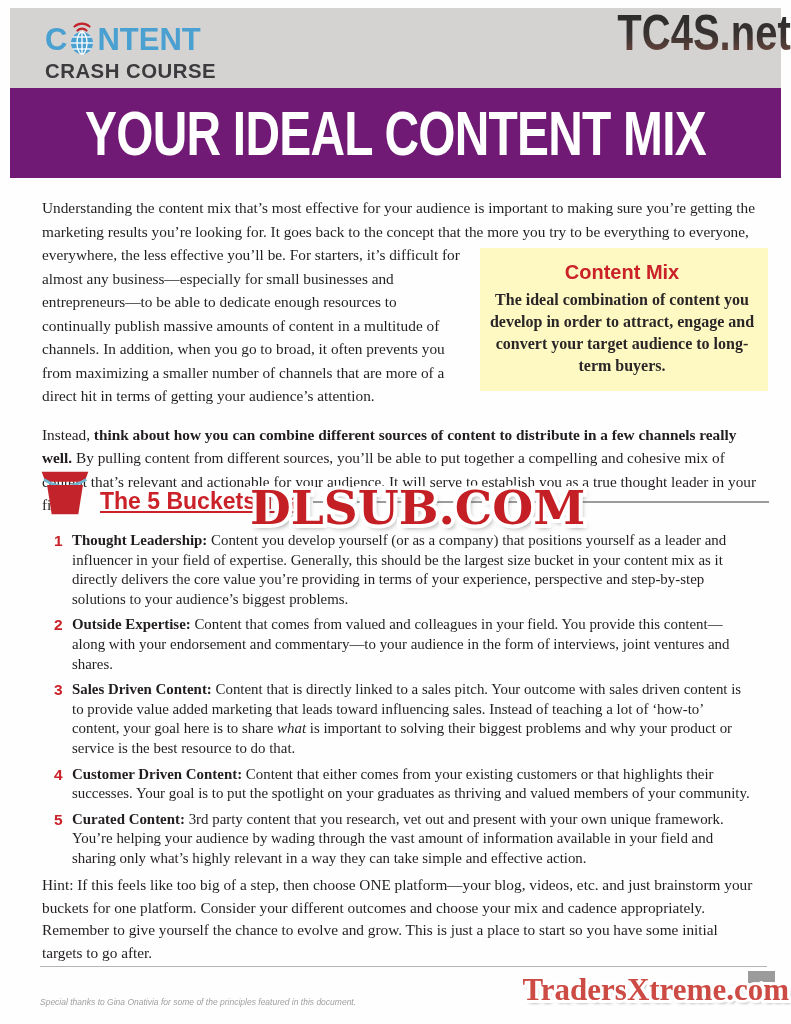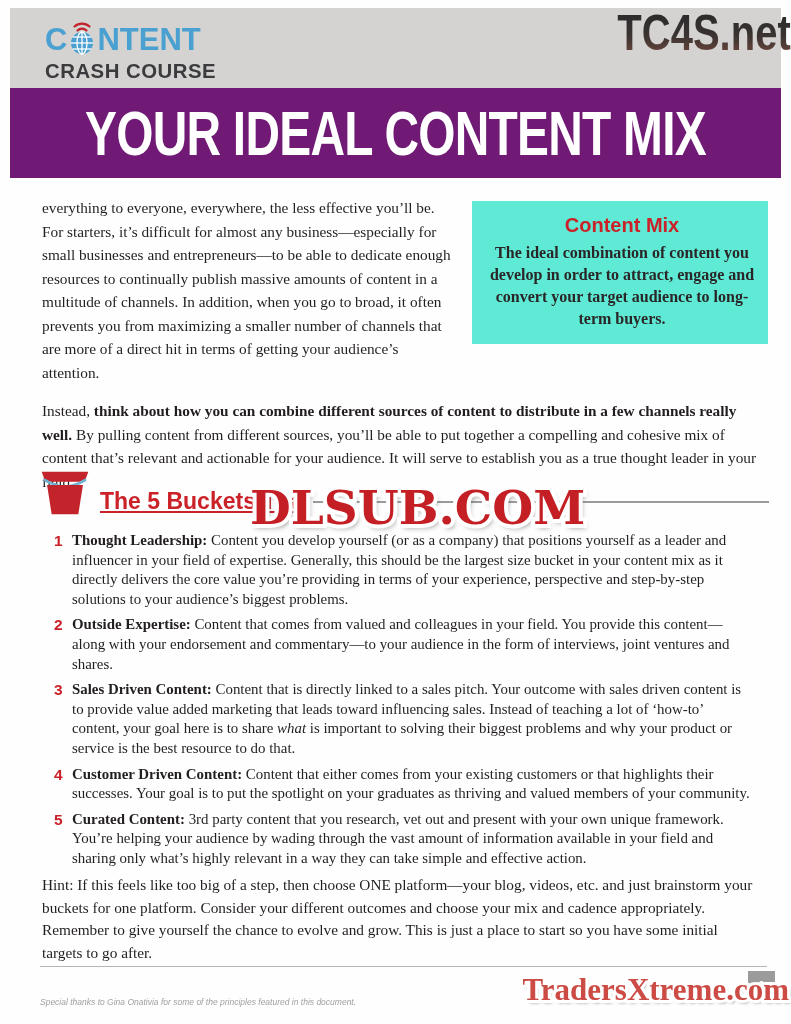--- a/index.html
+++ b/index.html
@@ -18,22 +18,22 @@
   
   .banner{position:absolute;left:10px;right:10px;top:88px;height:90px;background:#701a75;
           display:flex;align-items:center;justify-content:center;}
   .banner-title{font-family:"Liberation Sans",sans-serif;font-weight:bold;font-size:63px;
                 color:#ffffff;white-space:nowrap;transform:scaleX(.76);letter-spacing:-1px;}
 
   
   .content-top{position:absolute;left:42px;width:726px;top:196px;font-size:15.3px;line-height:23.5px;}
   .content-top p{margin:0;}
   p.instead{margin-top:15px;clear:both;}
-  .mixbox{display:block;float:right;width:268px;background:#5eead4;margin:5px 0 8px 16px;
-          padding:13px 12px 14px 16px;text-align:center;}
+  .mixbox{display:block;float:right;width:268px;background:#fef9c3;margin:5px 0 8px 16px;
+          padding:13px 12px 14px 8px;text-align:center;}
   .mixbox-title{display:block;font-family:"Liberation Sans",sans-serif;font-weight:bold;
                 font-size:20px;color:#cb2128;margin-bottom:6px;line-height:1.1;}
   .mixbox-body{display:block;font-weight:bold;font-size:16px;line-height:22px;color:#2a2627;}
 
   
   .bucket-heading{position:absolute;left:40px;right:22px;top:482px;display:flex;align-items:center;}
   .bucket-icon{flex:0 0 auto;margin:-12px 10px 0 0;}
   .bucket-title{font-family:"Liberation Sans",sans-serif;font-weight:bold;font-size:23px;
                 color:#cb2128;white-space:nowrap;text-decoration:underline;}
   .heading-rule{flex:1 1 auto;height:2px;background:#9b9b9b;margin-left:10px;margin-top:2px;}
@@ -108,21 +108,21 @@
   </div>
 
   <div class="wm wm-tc4s">TC4S.net</div>
 
   <div class="banner">
     <div class="banner-title">YOUR IDEAL CONTENT MIX</div>
   </div>
 
   <div class="content-top">
     <p class="intro">
-      <span class="mixbox">
+      <span>Understanding the content mix that’s most effective for your audience is important to making sure you’re getting the marketing results you’re looking for. It goes back to the concept that the more you try to be </span><span class="mixbox">
           <span class="mixbox-title">Content Mix</span>
           <span class="mixbox-body">The ideal combination of content you develop in order to attract, engage and convert your target audience to long-term buyers.</span>
         </span><span>everything to everyone, everywhere, the less effective you’ll be. For starters, it’s difficult for almost any business—especially for small businesses and entrepreneurs—to be able to dedicate enough resources to continually publish massive amounts of content in a multitude of channels. In addition, when you go to broad, it often prevents you from maximizing a smaller number of channels that are more of a direct hit in terms of getting your audience’s attention.</span>
     </p>
     <p class="instead">
       <span>Instead, </span><b>think about how you can combine different sources of content to distribute in a few channels really well.</b><span> By pulling content from different sources, you’ll be able to put together a compelling and cohesive mix of content that’s relevant and actionable for your audience. It will serve to establish you as a true thought leader in your field.</span>
     </p>
   </div>
 
   <div class="bucket-heading">

